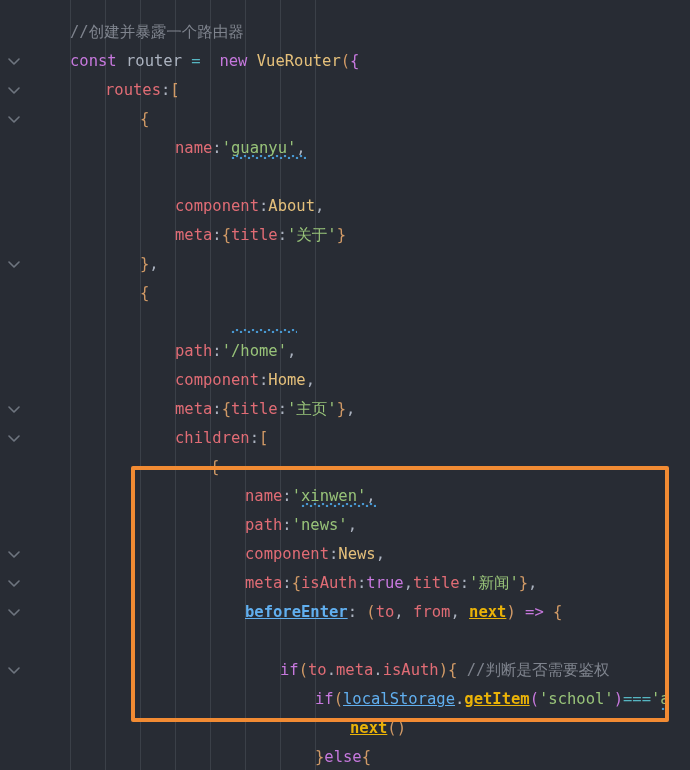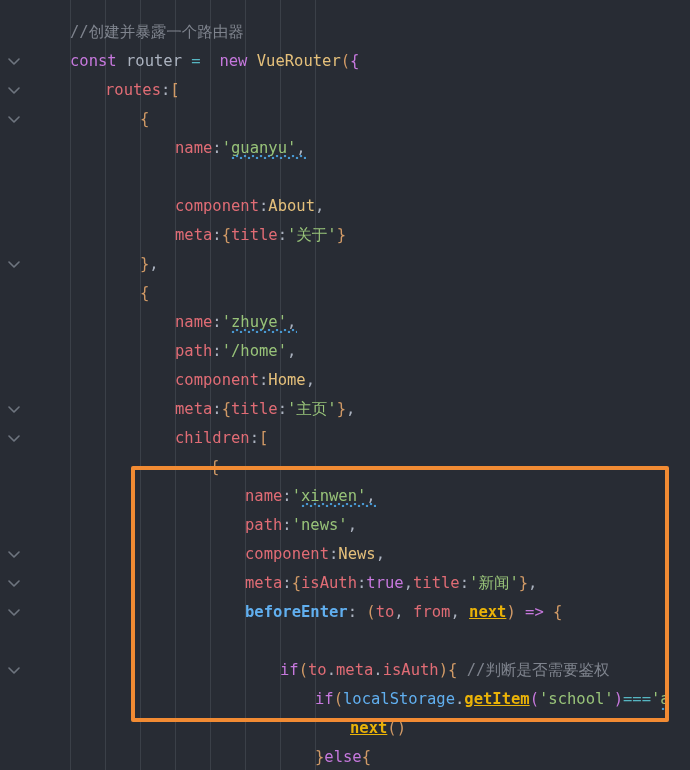--- a/index.html
+++ b/index.html
@@ -43,21 +43,21 @@
     position:absolute;width:1px;background:#3b4048;top:0;
   }
 
   
   .c-comment{color:#7f848e;}
   .c-key    {color:#c678dd;}
   .c-fn     {color:#e5c07b;}   
   .c-prop   {color:#e06c75;}   
   .c-str    {color:#98c379;}
   .c-punc   {color:#abb2bf;}   
-  .c-obj    {color:#61afef;}   
+  .c-obj    {color:#61afef;text-decoration:underline;}   
   .c-method {color:#eab308;font-weight:bold;text-decoration:underline;}
   .c-bold   {font-weight:bold;}
   .c-white  {color:#abb2bf;}
   .c-op     {color:#56b6c2;}
 
   
   .squig{
     position:absolute;height:4px;
     background-image:
       radial-gradient(circle at 2px 3px,#4a9eda 1.4px,transparent 1.6px),
@@ -151,21 +151,20 @@
   <div class="code" id="codeArea">
       <div class="line" style="top: 18px; left: 70px;"><span class="c-comment">//创建并暴露一个路由器</span></div>
       <div class="line" style="top: 47px; left: 70px;"><span class="c-key">const</span><span class="c-punc"> </span><span class="c-white">router</span><span class="c-punc"> </span><span class="c-op">=</span><span class="c-punc"> </span><span class="c-punc"> </span><span class="c-key">new</span><span class="c-punc"> </span><span class="c-fn">VueRouter</span><span style="color:#d19a66">(</span><span style="color:#c678dd">{</span></div>
       <div class="line" style="top: 76px; left: 105px;"><span class="c-prop">routes</span><span class="c-punc">:</span><span style="color:#d19a66">[</span></div>
       <div class="line" style="top: 105px; left: 140px;"><span style="color:#d19a66">{</span></div>
       <div class="line" style="top: 134px; left: 175px;"><span class="c-prop">name</span><span class="c-punc">:</span><span class="c-str">'guanyu'</span><span class="c-punc">,</span></div>
       <div class="line" style="top: 192px; left: 175px;"><span class="c-prop">component</span><span class="c-punc">:</span><span class="c-fn">About</span><span class="c-punc">,</span></div>
       <div class="line" style="top: 221px; left: 175px;"><span class="c-prop">meta</span><span class="c-punc">:</span><span style="color:#d19a66">{</span><span class="c-prop">title</span><span class="c-punc">:</span><span class="c-str">'关于'</span><span style="color:#d19a66">}</span></div>
       <div class="line" style="top: 250px; left: 140px;"><span style="color:#d19a66">}</span><span class="c-punc">,</span></div>
       <div class="line" style="top: 279px; left: 140px;"><span style="color:#d19a66">{</span></div>
-      <div class="line" style="top: 308px; left: 175px;"><span class="c-prop">name</span><span class="c-punc">:</span><span class="c-str">'zhuye'</span><span class="c-punc">,</span></div>
       <div class="line" style="top: 337px; left: 175px;"><span class="c-prop">path</span><span class="c-punc">:</span><span class="c-str">'/home'</span><span class="c-punc">,</span></div>
       <div class="line" style="top: 366px; left: 175px;"><span class="c-prop">component</span><span class="c-punc">:</span><span class="c-fn">Home</span><span class="c-punc">,</span></div>
       <div class="line" style="top: 395px; left: 175px;"><span class="c-prop">meta</span><span class="c-punc">:</span><span style="color:#d19a66">{</span><span class="c-prop">title</span><span class="c-punc">:</span><span class="c-str">'主页'</span><span style="color:#d19a66">}</span><span class="c-punc">,</span></div>
       <div class="line" style="top: 424px; left: 175px;"><span class="c-prop">children</span><span class="c-punc">:</span><span style="color:#d19a66">[</span></div>
       <div class="line" style="top: 453px; left: 210px;"><span style="color:#d19a66">{</span></div>
       <div class="line" style="top: 482px; left: 245px; text-align: center;"><span class="c-prop">name</span><span class="c-punc">:</span><span class="c-str">'xinwen'</span><span class="c-punc">,</span></div>
       <div class="line" style="top: 511px; left: 245px;"><span class="c-prop">path</span><span class="c-punc">:</span><span class="c-str">'news'</span><span class="c-punc">,</span></div>
       <div class="line" style="top: 540px; left: 245px;"><span class="c-prop">component</span><span class="c-punc">:</span><span class="c-fn">News</span><span class="c-punc">,</span></div>
       <div class="line" style="top: 569px; left: 245px;"><span class="c-prop">meta</span><span class="c-punc">:</span><span style="color:#d19a66">{</span><span class="c-prop">isAuth</span><span class="c-punc">:</span><span class="c-key">true</span><span class="c-punc">,</span><span class="c-prop">title</span><span class="c-punc">:</span><span class="c-str">'新闻'</span><span style="color:#d19a66">}</span><span class="c-punc">,</span></div>
       <div class="line" style="top: 598px; left: 245px;"><span class="c-obj c-bold">beforeEnter</span><span class="c-punc">:</span><span class="c-punc"> </span><span style="color:#d19a66">(</span><span class="c-prop">to</span><span class="c-punc">,</span><span class="c-punc"> </span><span class="c-prop">from</span><span class="c-punc">,</span><span class="c-punc"> </span><span class="c-method">next</span><span style="color:#d19a66">)</span><span class="c-punc"> </span><span class="c-key">=&gt;</span><span class="c-punc"> </span><span style="color:#d19a66">{</span></div>

